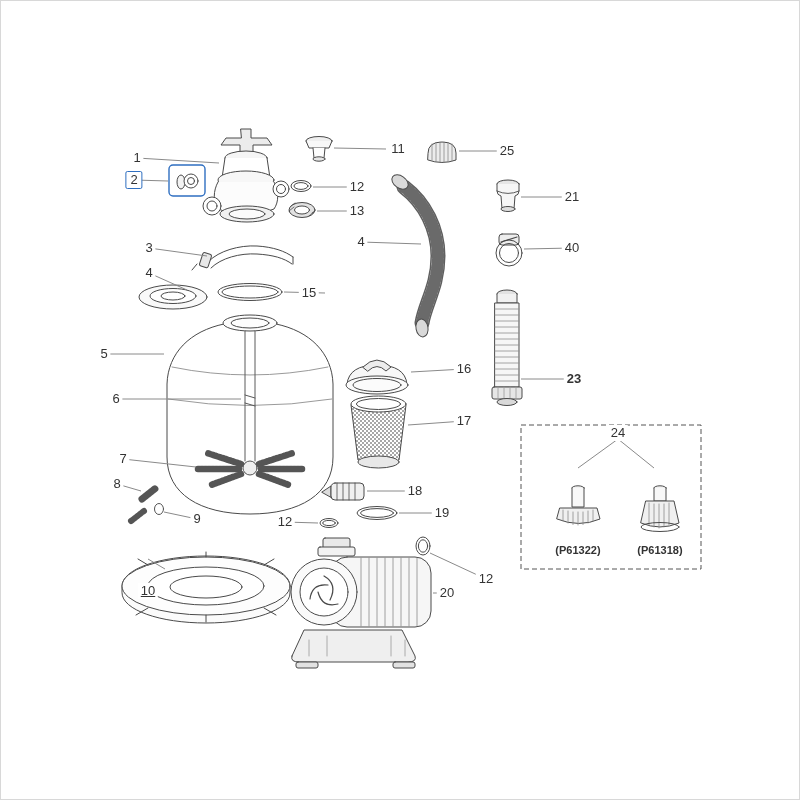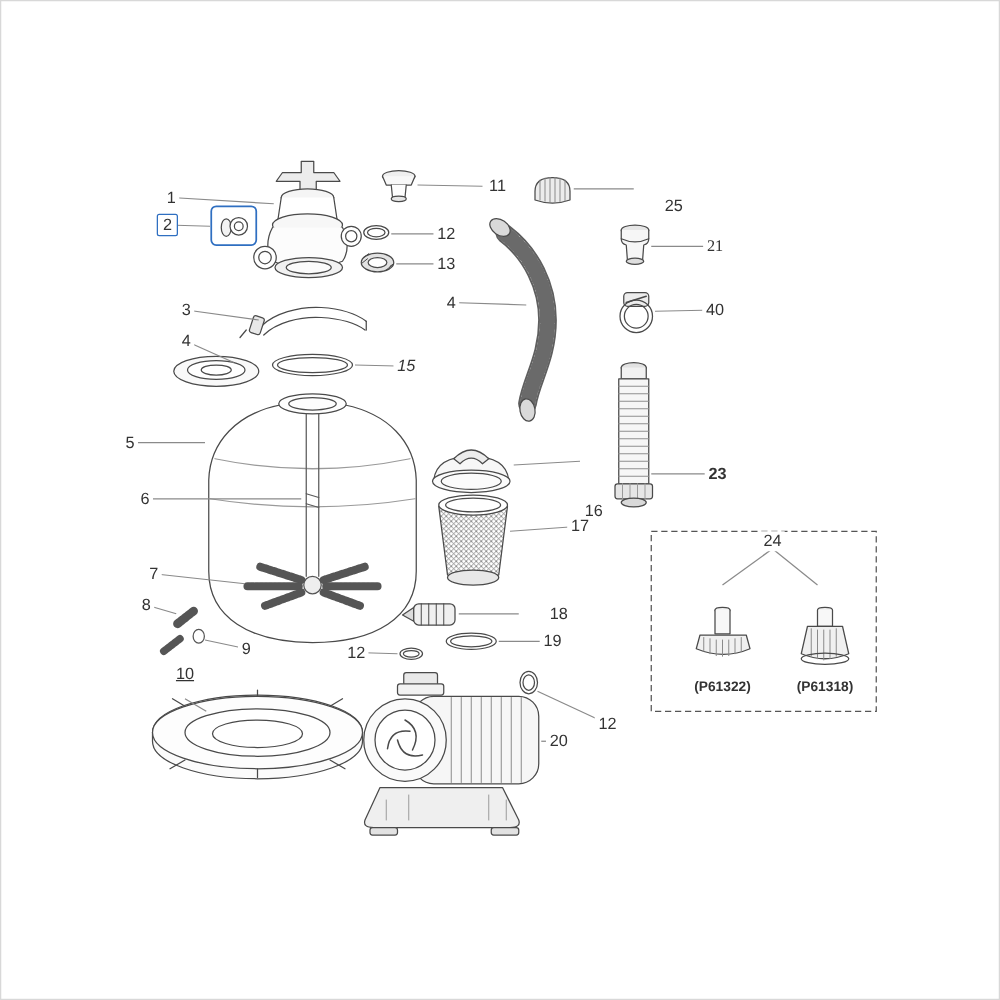--- a/index.html
+++ b/index.html
@@ -297,35 +297,35 @@
   <div id="labels">
       <div class="callout" style="left: 136px; top: 157px;">1</div>
       <div class="callout highlighted" style="left: 133px; top: 179px;">2</div>
       <div class="callout" style="left: 148px; top: 247px;">3</div>
       <div class="callout" style="left: 148px; top: 272px;">4</div>
       <div class="callout" style="left: 103px; top: 353px;">5</div>
       <div class="callout" style="left: 115px; top: 398px;">6</div>
       <div class="callout" style="left: 122px; top: 458px;">7</div>
       <div class="callout" style="left: 116px; top: 483px;">8</div>
       <div class="callout" style="left: 196px; top: 518px;">9</div>
-      <div class="callout" style="left: 147px; top: 538px; text-decoration: underline;">10</div>
+      <div class="callout" style="left: 147px; top: 590px; text-decoration: underline;">10</div>
       <div class="callout" style="left: 385px; top: 148px; margin-left: 12px;">11</div>
       <div class="callout" style="left: 356px; top: 186px;">12</div>
       <div class="callout" style="left: 356px; top: 210px;">13</div>
       <div class="callout" style="left: 360px; top: 241px;">4</div>
-      <div class="callout" style="left: 324px; top: 292px; font-style: italic;">15</div>
-      <div class="callout" style="left: 474px; top: 368px; margin-top: 40px;">16</div>
+      <div class="callout" style="left: 308px; top: 292px;">15</div>
+      <div class="callout" style="left: 463px; top: 368px;">16</div>
       <div class="callout" style="left: 463px; top: 420px;">17</div>
-      <div class="callout" style="left: 414px; top: 490px; margin-left: 32px;">18</div>
+      <div class="callout" style="left: 414px; top: 490px;">18</div>
       <div class="callout" style="left: 441px; top: 512px; text-align: right;">19</div>
       <div class="callout" style="left: 284px; top: 521px;">12</div>
       <div class="callout" style="left: 446px; top: 592px; text-align: right;">20</div>
       <div class="callout" style="left: 485px; top: 578px;">12</div>
-      <div class="callout" style="left: 571px; top: 196px; font-family: Liberation Serif, serif;">21</div>
+      <div class="callout" style="left: 571px; top: 196px;">21</div>
       <div class="callout" style="left: 571px; top: 247px;">40</div>
       <div class="callout" style="left: 573px; top: 378px; font-weight: bold;">23</div>
-      <div class="callout" style="left: 506px; top: 164px; margin-left: 32px;">25</div>
+      <div class="callout" style="left: 506px; top: 150px;">25</div>
       <div class="callout" style="left: 617px; top: 432px;">24</div>
       <div class="part-code" style="left: 577px; top: 549px;">(P61322)</div>
       <div class="part-code" style="left: 659px; top: 549px;">(P61318)</div>
     </div>
 
 </div>
 
 </body></html>

